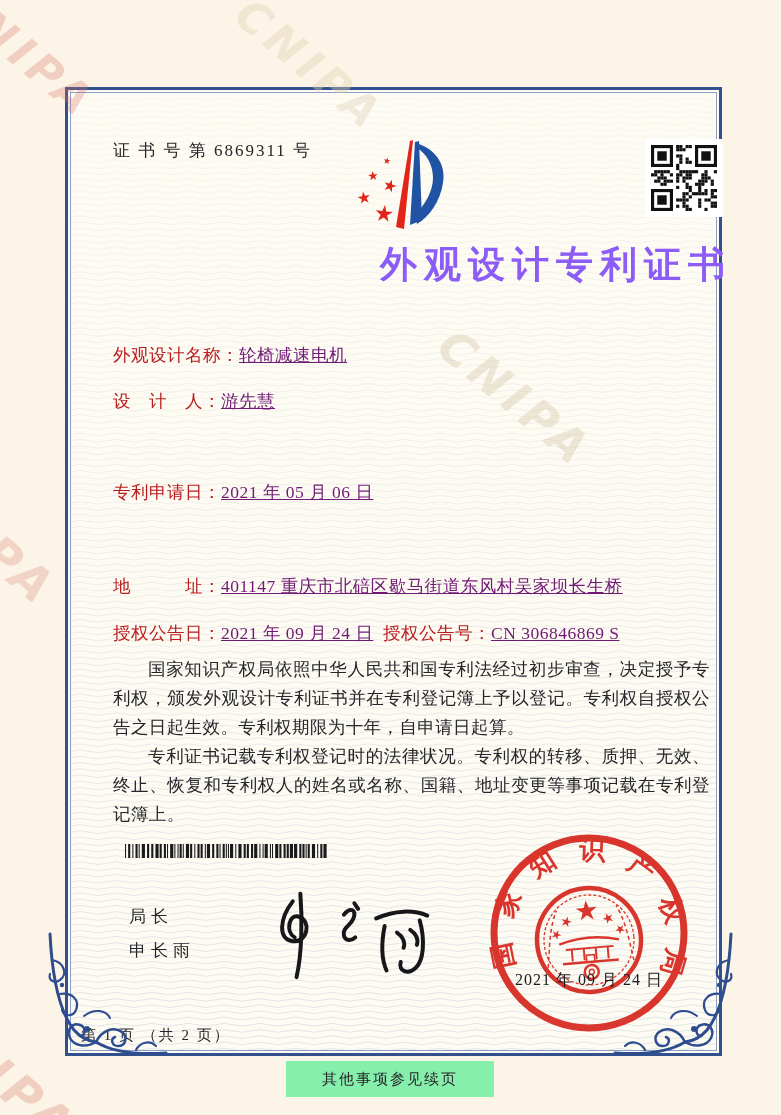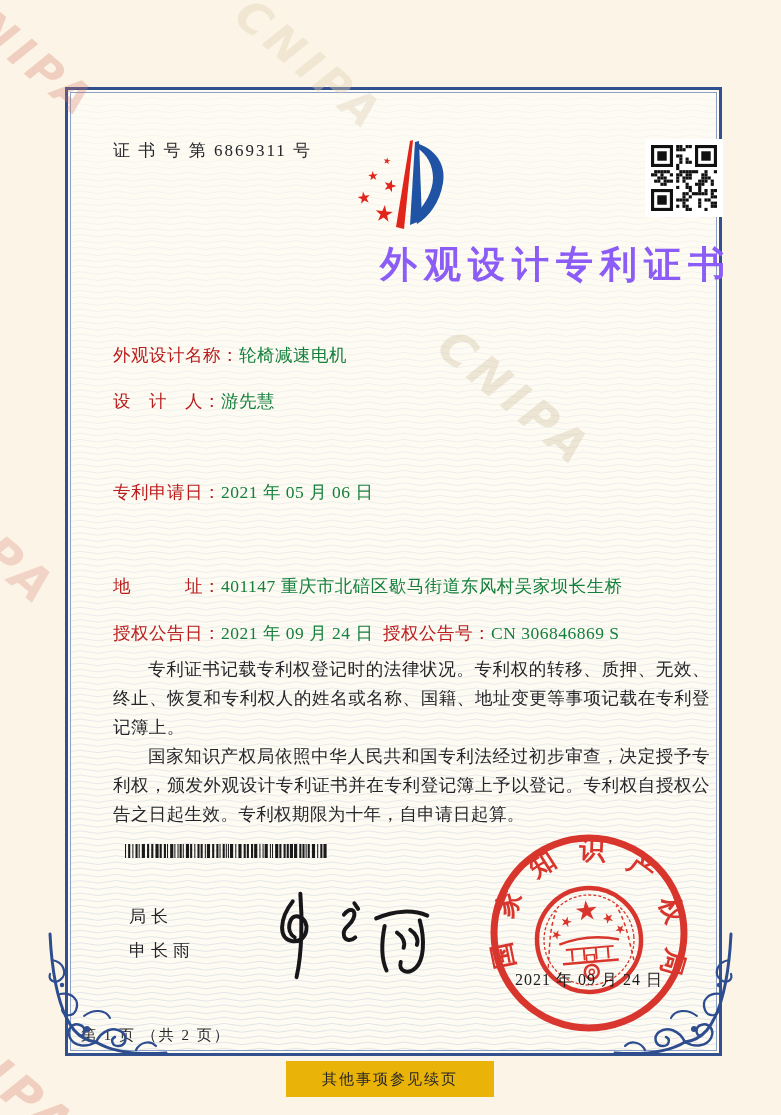--- a/index.html
+++ b/index.html
@@ -20,42 +20,42 @@
   
   .cert-no{position:absolute;left:97px;top:139px;font-size:17px;letter-spacing:2px;}
   .qr-box{position:absolute;left:629px;top:139px;width:78px;height:78px;background:#ffffff;
           display:flex;align-items:center;justify-content:center;}
   .logo{position:absolute;left:335px;top:126px;width:100px;height:110px;}
   .title{position:absolute;left:65px;top:240px;width:651px;text-align:right;
          font-size:37px;font-weight:bold;letter-spacing:7px;color:#8b5cf6;}
   
   .field-row{position:absolute;left:97px;width:610px;font-size:17.5px;letter-spacing:0.5px;white-space:nowrap;}
   .flabel{color:#b91c1c;}
-  .fvalue{color:#15803d;}
+  .fvalue{color:#701a75;text-decoration:underline;}
   .pair2{position:absolute;left:270px;top:0;}
   
   .body-text{position:absolute;left:97px;top:655px;width:597px;font-size:17.5px;
              line-height:29px;text-align:justify;}
   .body-text p{margin:0;text-indent:2em;letter-spacing:0.4px;}
   
   .barcode{position:absolute;left:109px;top:844px;width:202px;height:14px;}
   
   .sig-title{position:absolute;left:113px;top:905px;font-size:17px;letter-spacing:5px;
              font-family:Liberation Serif, serif;}
   .sig-name{position:absolute;left:113px;top:939px;font-size:17px;letter-spacing:5px;
             font-family:"Liberation Sans","DejaVu Sans",sans-serif;}
   .sig-script{position:absolute;left:233px;top:890px;width:205px;height:90px;}
   
   .seal{position:absolute;left:468px;top:828px;width:210px;height:210px;z-index:5;}
   .seal-date{position:absolute;left:468px;top:970px;width:210px;text-align:center;
              font-size:16px;letter-spacing:1px;color:#1c1c1c;z-index:6;}
   
   .page-info{position:absolute;left:65px;top:1026px;width:651px;text-align:left;
              font-size:15px;letter-spacing:2px;}
-  .note-box{position:absolute;left:286px;top:1061px;width:208px;height:36px;background:#eab308;
+  .note-box{position:absolute;left:286px;top:1061px;width:208px;height:36px;background:#86efac;
             display:flex;align-items:center;justify-content:center;z-index:4;}
   .note-box span{font-size:15px;letter-spacing:2px;}
 </style>
 </head>
 <body>
 
 <div class="page">
 
   <div class="wm" style="left:-30px;top:-25px;font-size:44px;color:rgba(214,120,104,0.30);">CNIPA</div>
   <div class="wm" style="left:258px;top:-12px;font-size:44px;color:rgba(222,208,178,0.40);">CNIPA</div>
@@ -378,22 +378,22 @@
       <span class="flabel">地　　　址：</span><span class="fvalue">401147 重庆市北碚区歇马街道东风村吴家坝长生桥</span>
     </div>
     <div class="field-row" style="top:621px">
       <span class="flabel">授权公告日：</span><span class="fvalue">2021 年 09 月 24 日</span>
       <span class="pair2">
         <span class="flabel">授权公告号：</span><span class="fvalue">CN 306846869 S</span>
       </span>
     </div>
 
     <div class="body-text">
+      <p>国家知识产权局依照中华人民共和国专利法经过初步审查，决定授予专利权，颁发外观设计专利证书并在专利登记簿上予以登记。专利权自授权公告之日起生效。专利权期限为十年，自申请日起算。</p>
       <p>专利证书记载专利权登记时的法律状况。专利权的转移、质押、无效、终止、恢复和专利权人的姓名或名称、国籍、地址变更等事项记载在专利登记簿上。</p>
-      <p>国家知识产权局依照中华人民共和国专利法经过初步审查，决定授予专利权，颁发外观设计专利证书并在专利登记簿上予以登记。专利权自授权公告之日起生效。专利权期限为十年，自申请日起算。</p>
     </div>
 
     <svg class="barcode" id="barcode" viewBox="0 0 202 14" preserveAspectRatio="none">
         <rect x="0.00" y="0" width="1.05" height="14" fill="#1a1a1a"></rect>
         <rect x="3.15" y="0" width="2.10" height="14" fill="#1a1a1a"></rect>
         <rect x="7.35" y="0" width="1.05" height="14" fill="#1a1a1a"></rect>
         <rect x="10.50" y="0" width="2.10" height="14" fill="#1a1a1a"></rect>
         <rect x="13.65" y="0" width="1.05" height="14" fill="#1a1a1a"></rect>
         <rect x="16.80" y="0" width="3.15" height="14" fill="#1a1a1a"></rect>
         <rect x="22.05" y="0" width="2.10" height="14" fill="#1a1a1a"></rect>

